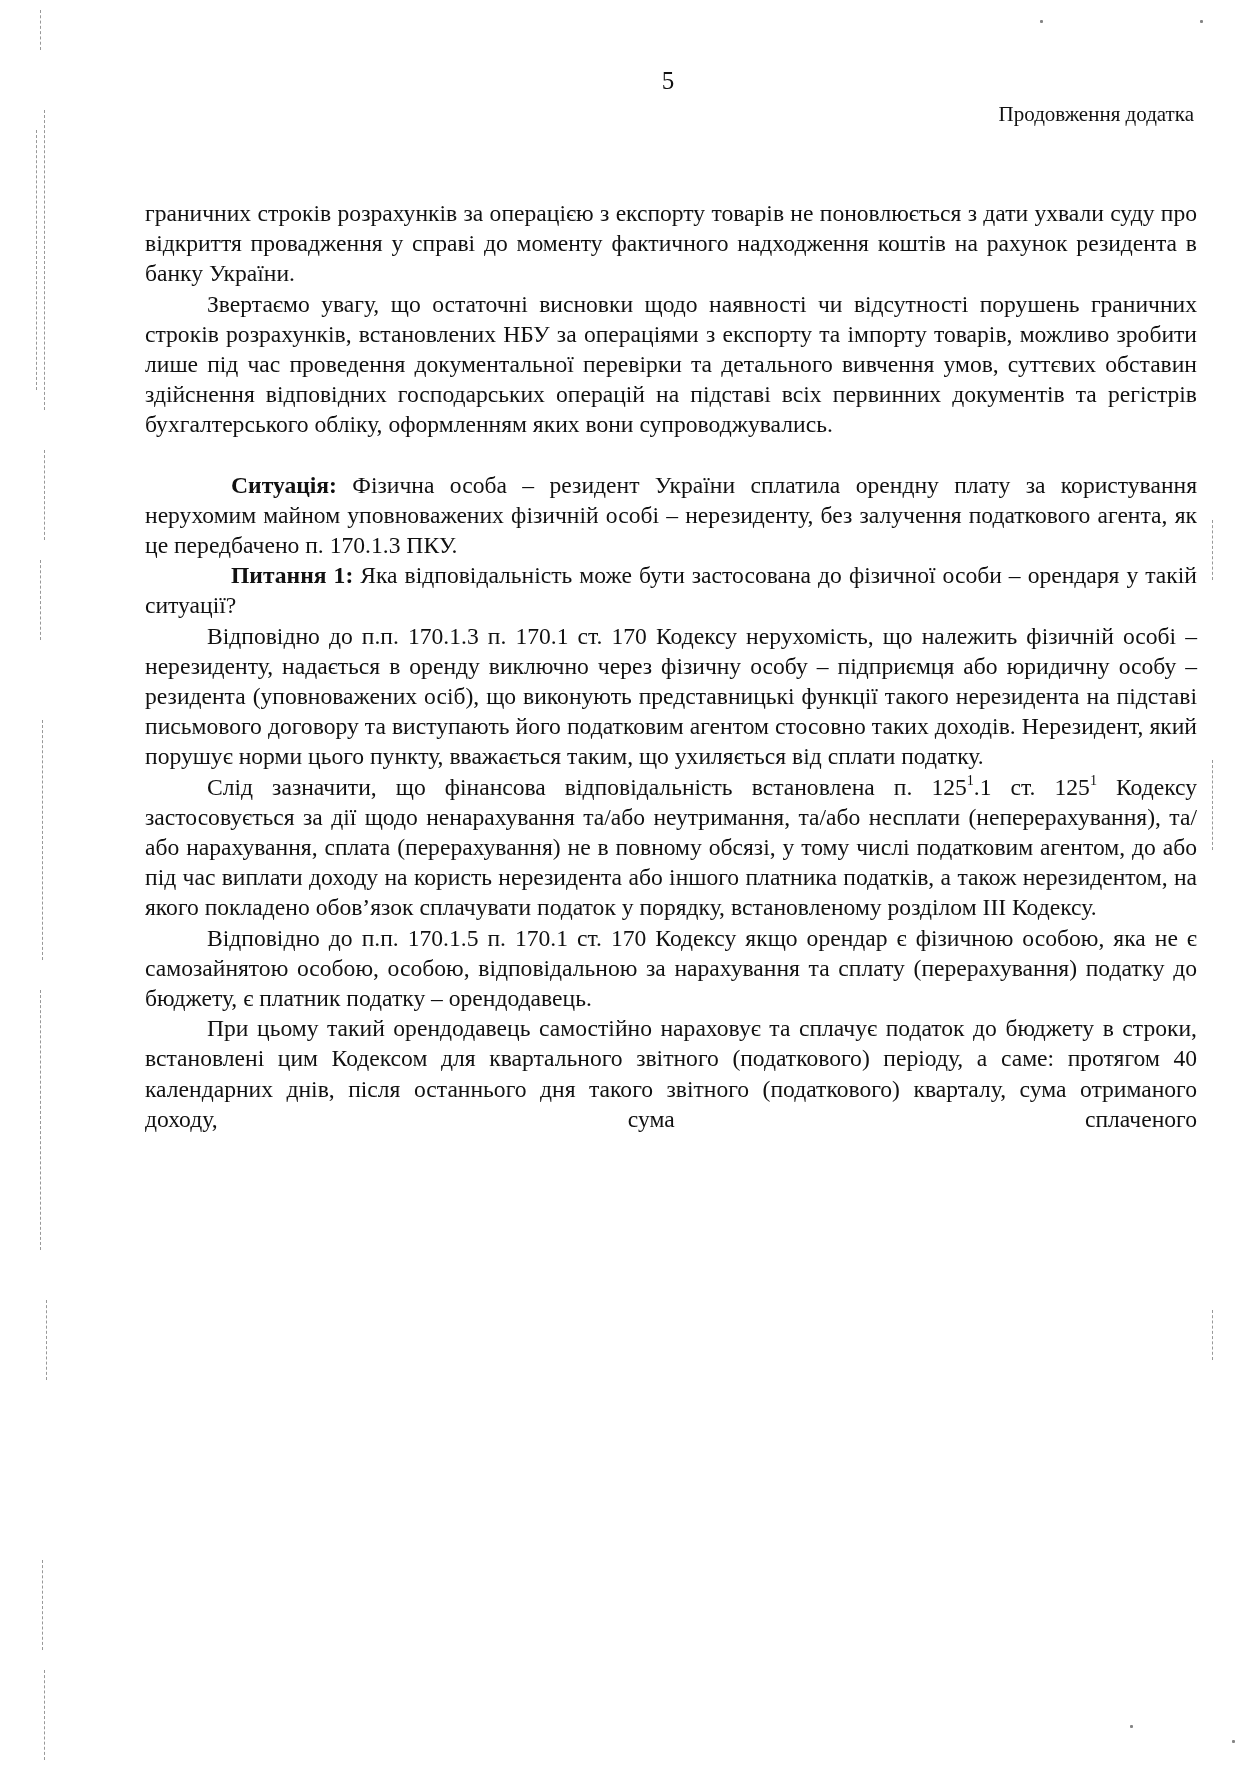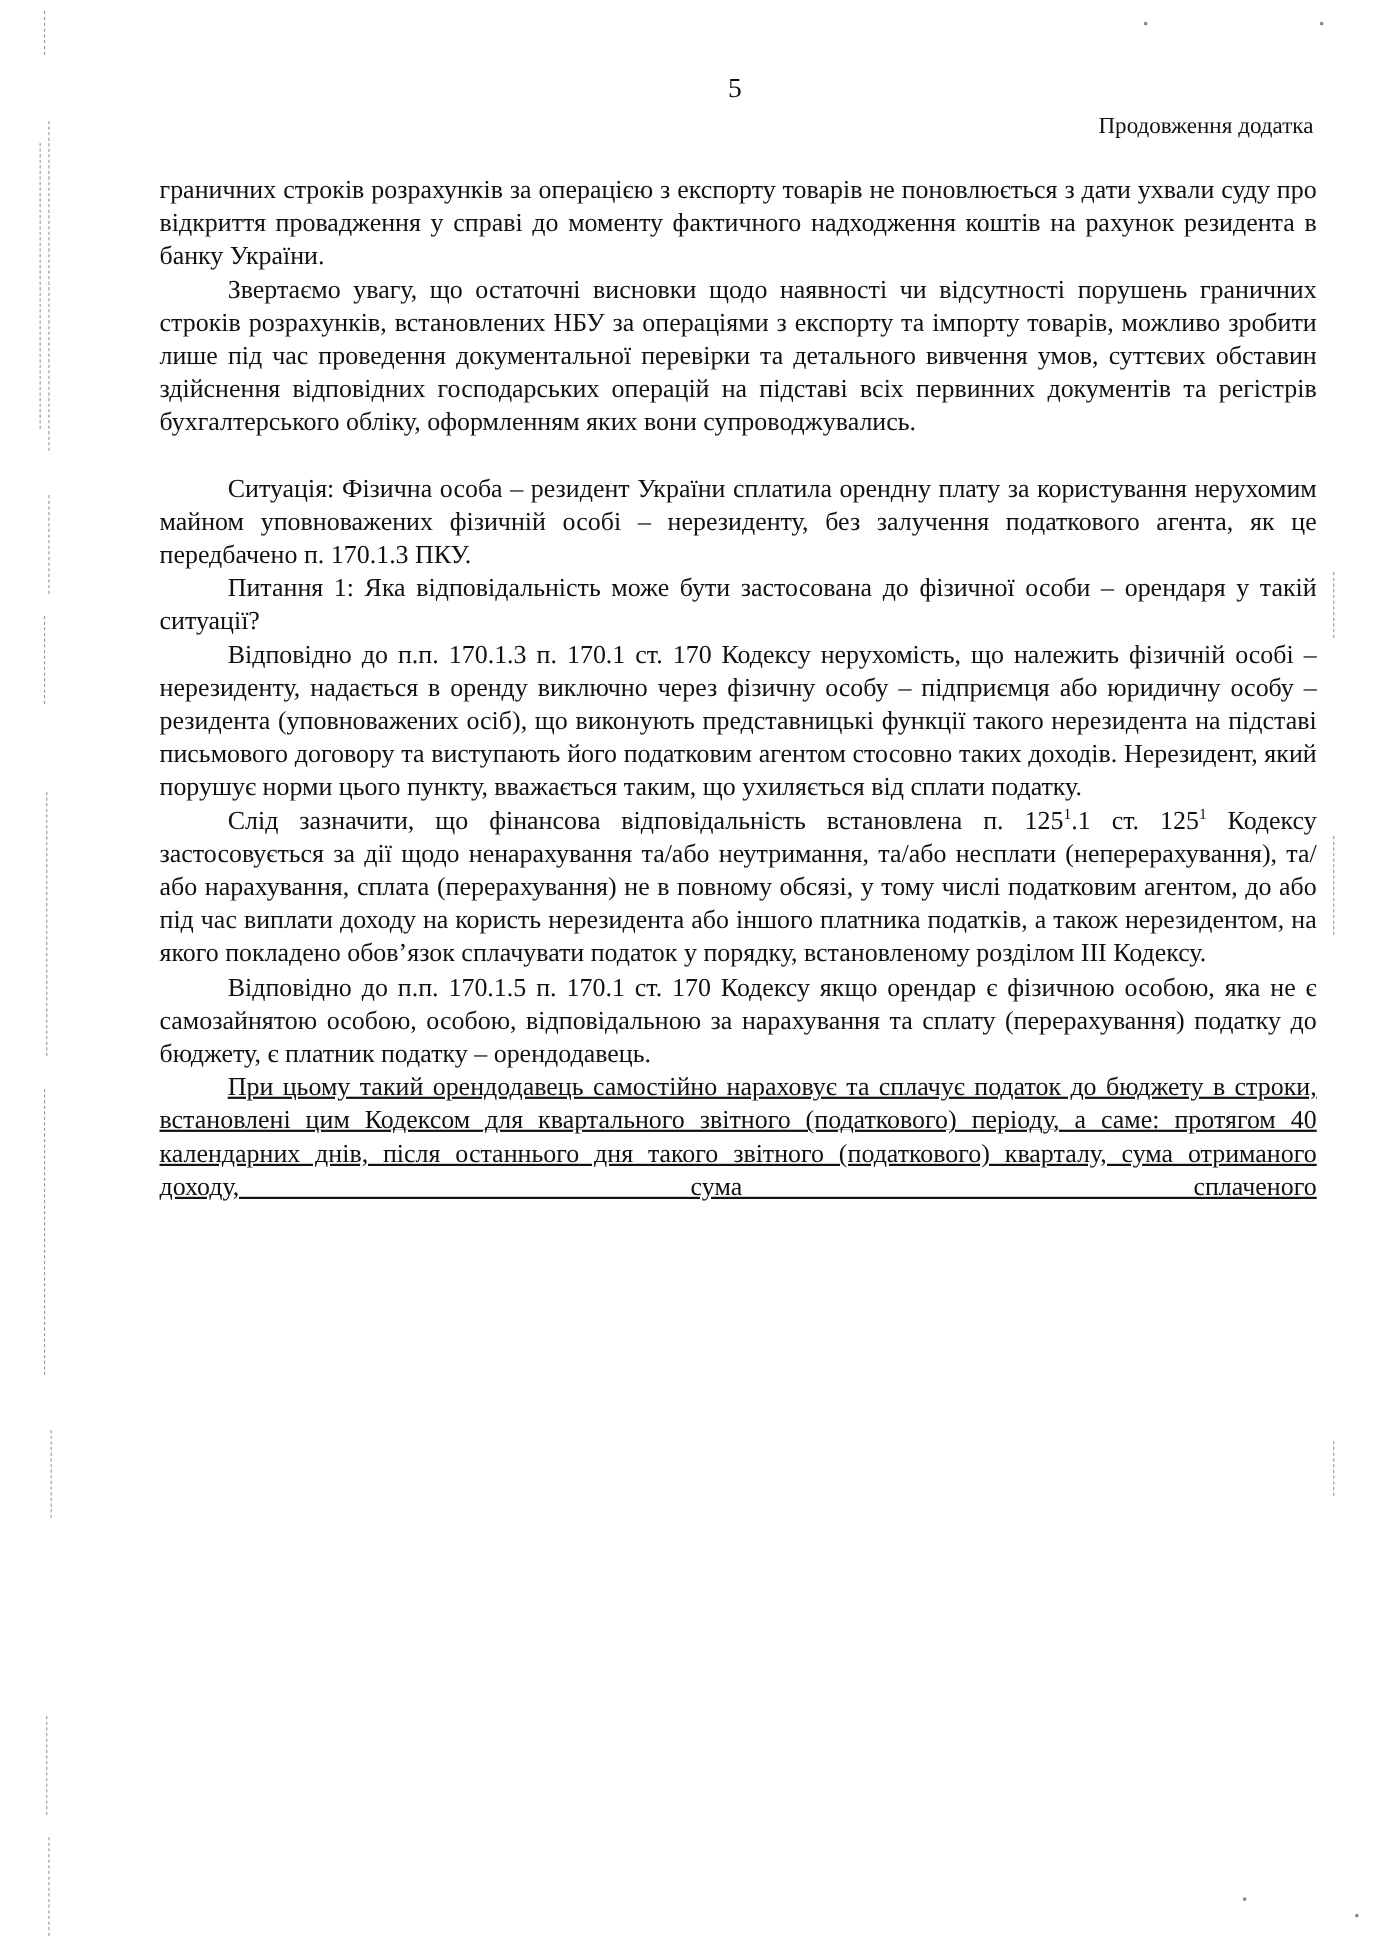--- a/index.html
+++ b/index.html
@@ -15,23 +15,23 @@
   .running-head {
     position: absolute; top: 100px; right: 54px;
     font-size: 21px; line-height: 28px;
   }
   .body-text {
     position: absolute; top: 158px; left: 145px; width: 1052px;
     font-size: 23.6px; line-height: 30.2px;
     text-align: justify;
   }
   .body-text p { margin: 0; text-indent: 62px; }
-  .body-text p.no-indent { text-indent: 0; }
+  .body-text p.no-indent { text-indent: 0; margin-top: 40px; }
   .body-text p.gap-before { margin-top: 30px; }
-  .body-text b { font-weight: normal; }
+  .body-text b { font-weight: bold; margin-left: 24px; }
   sup { font-size: 60%; line-height: 0; vertical-align: 0.7em; }
   .scan-mark {
     position: absolute; width: 0; border-left: 1.5px dashed #444;
     opacity: 0.55;
   }
   .scan-dot { position: absolute; width: 3px; height: 3px; background: #333; border-radius: 1px; opacity: 0.6; }
 </style>
 </head>
 <body>
 
@@ -61,14 +61,14 @@
   <p>Звертаємо увагу, що остаточні висновки щодо наявності чи відсутності порушень граничних строків розрахунків, встановлених НБУ за операціями з експорту та імпорту товарів, можливо зробити лише під час проведення документальної перевірки та детального вивчення умов, суттєвих обставин здійснення відповідних господарських операцій на підставі всіх первинних документів та регістрів бухгалтерського обліку, оформленням яких вони супроводжувались.</p>
 
   <p class="gap-before"><b>Ситуація:</b><span> Фізична особа – резидент України сплатила орендну плату за користування нерухомим майном уповноважених фізичній особі – нерезиденту, без залучення податкового агента, як це передбачено п. 170.1.3 ПКУ.</span></p>
 
   <p><b>Питання 1:</b><span> Яка відповідальність може бути застосована до фізичної особи – орендаря у такій ситуації?</span></p>
 
 
   <p>Відповідно до п.п. 170.1.3 п. 170.1 ст. 170 Кодексу нерухомість, що належить фізичній особі – нерезиденту, надається в оренду виключно через фізичну особу – підприємця або юридичну особу – резидента (уповноважених осіб), що виконують представницькі функції такого нерезидента на підставі письмового договору та виступають його податковим агентом стосовно таких доходів. Нерезидент, який порушує норми цього пункту, вважається таким, що ухиляється від сплати податку.</p>
   <p><span>Слід зазначити, що фінансова відповідальність встановлена  п. 125</span><sup>1</sup><span>.1 ст. 125</span><sup>1</sup><span> Кодексу застосовується за дії щодо ненарахування та/або неутримання, та/або несплати (неперерахування), та/або нарахування, сплата (перерахування) не в повному обсязі, у тому числі податковим агентом, до або під час виплати доходу на користь нерезидента або іншого платника податків, а також нерезидентом, на якого покладено обов’язок сплачувати податок у порядку, встановленому розділом III Кодексу.</span></p>
   <p>Відповідно до п.п. 170.1.5 п. 170.1 ст. 170 Кодексу якщо орендар є фізичною особою, яка не є самозайнятою особою, особою, відповідальною за нарахування та сплату (перерахування) податку до бюджету, є платник податку – орендодавець.</p>
-  <p style="text-align-last: justify; text-decoration: underline;">При цьому такий орендодавець самостійно нараховує та сплачує податок до бюджету в строки, встановлені цим Кодексом для квартального звітного (податкового) періоду, а саме: протягом 40 календарних днів, після останнього дня такого звітного (податкового) кварталу, сума отриманого доходу, сума сплаченого</p>
+  <p style="text-align-last: justify;">При цьому такий орендодавець самостійно нараховує та сплачує податок до бюджету в строки, встановлені цим Кодексом для квартального звітного (податкового) періоду, а саме: протягом 40 календарних днів, після останнього дня такого звітного (податкового) кварталу, сума отриманого доходу, сума сплаченого</p>
 </div>
 
 </body></html>

